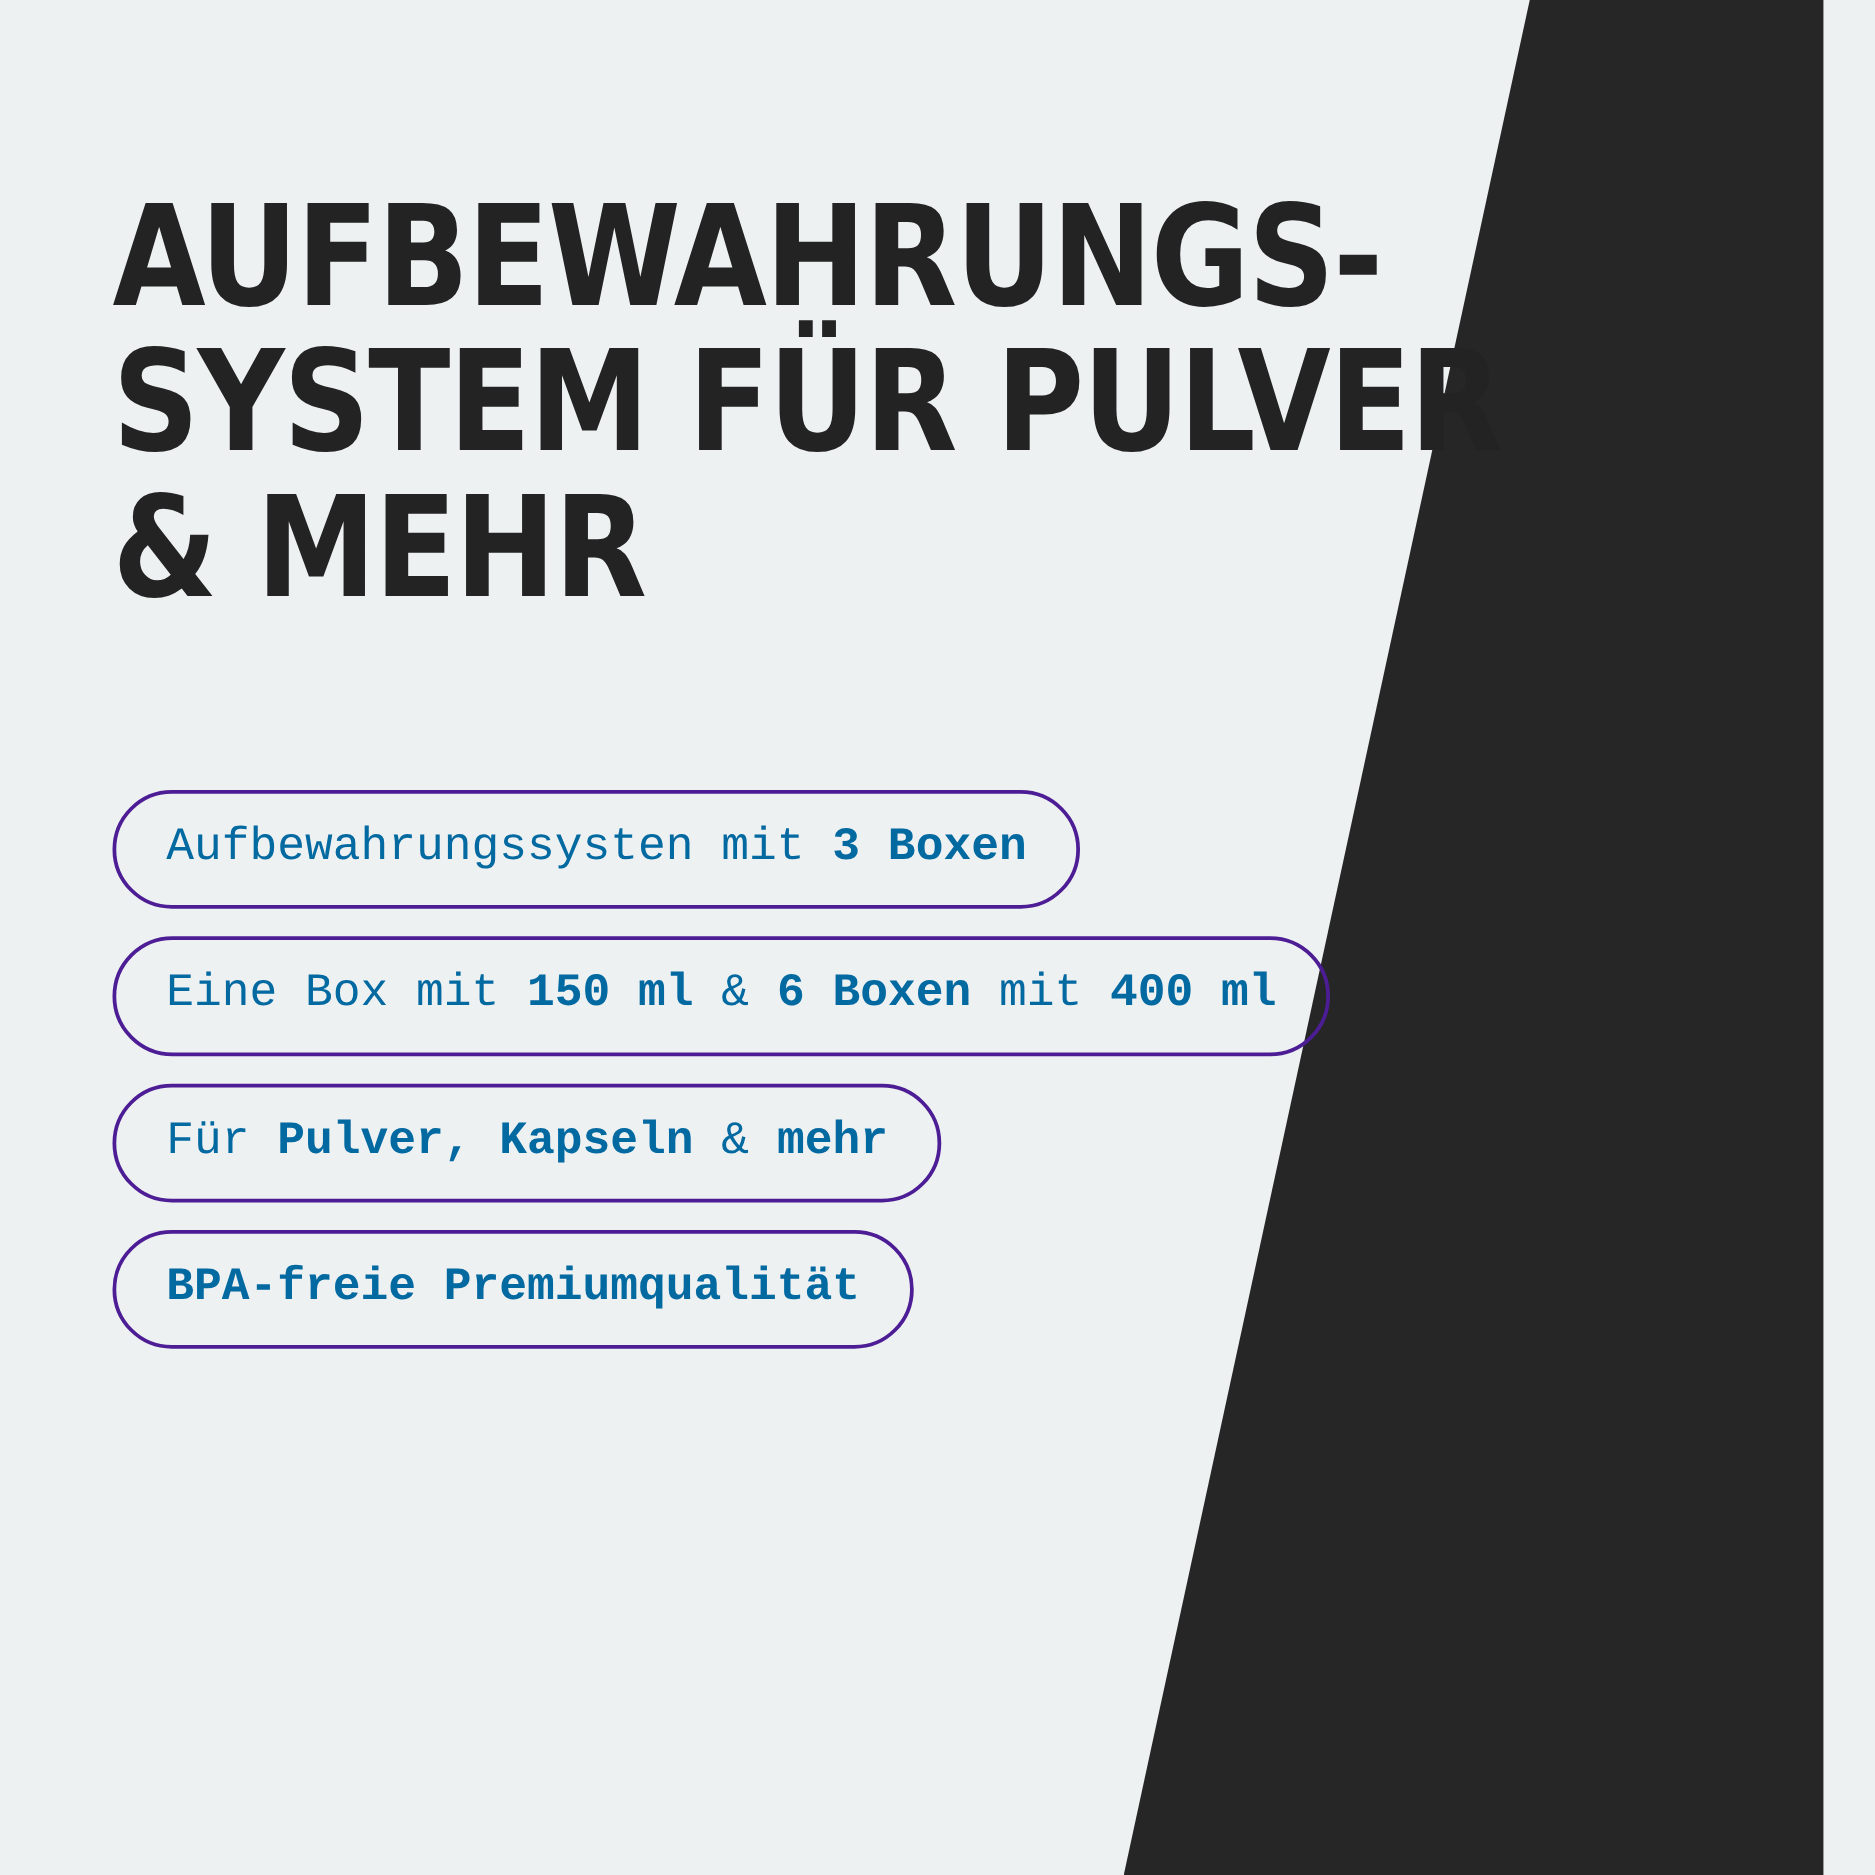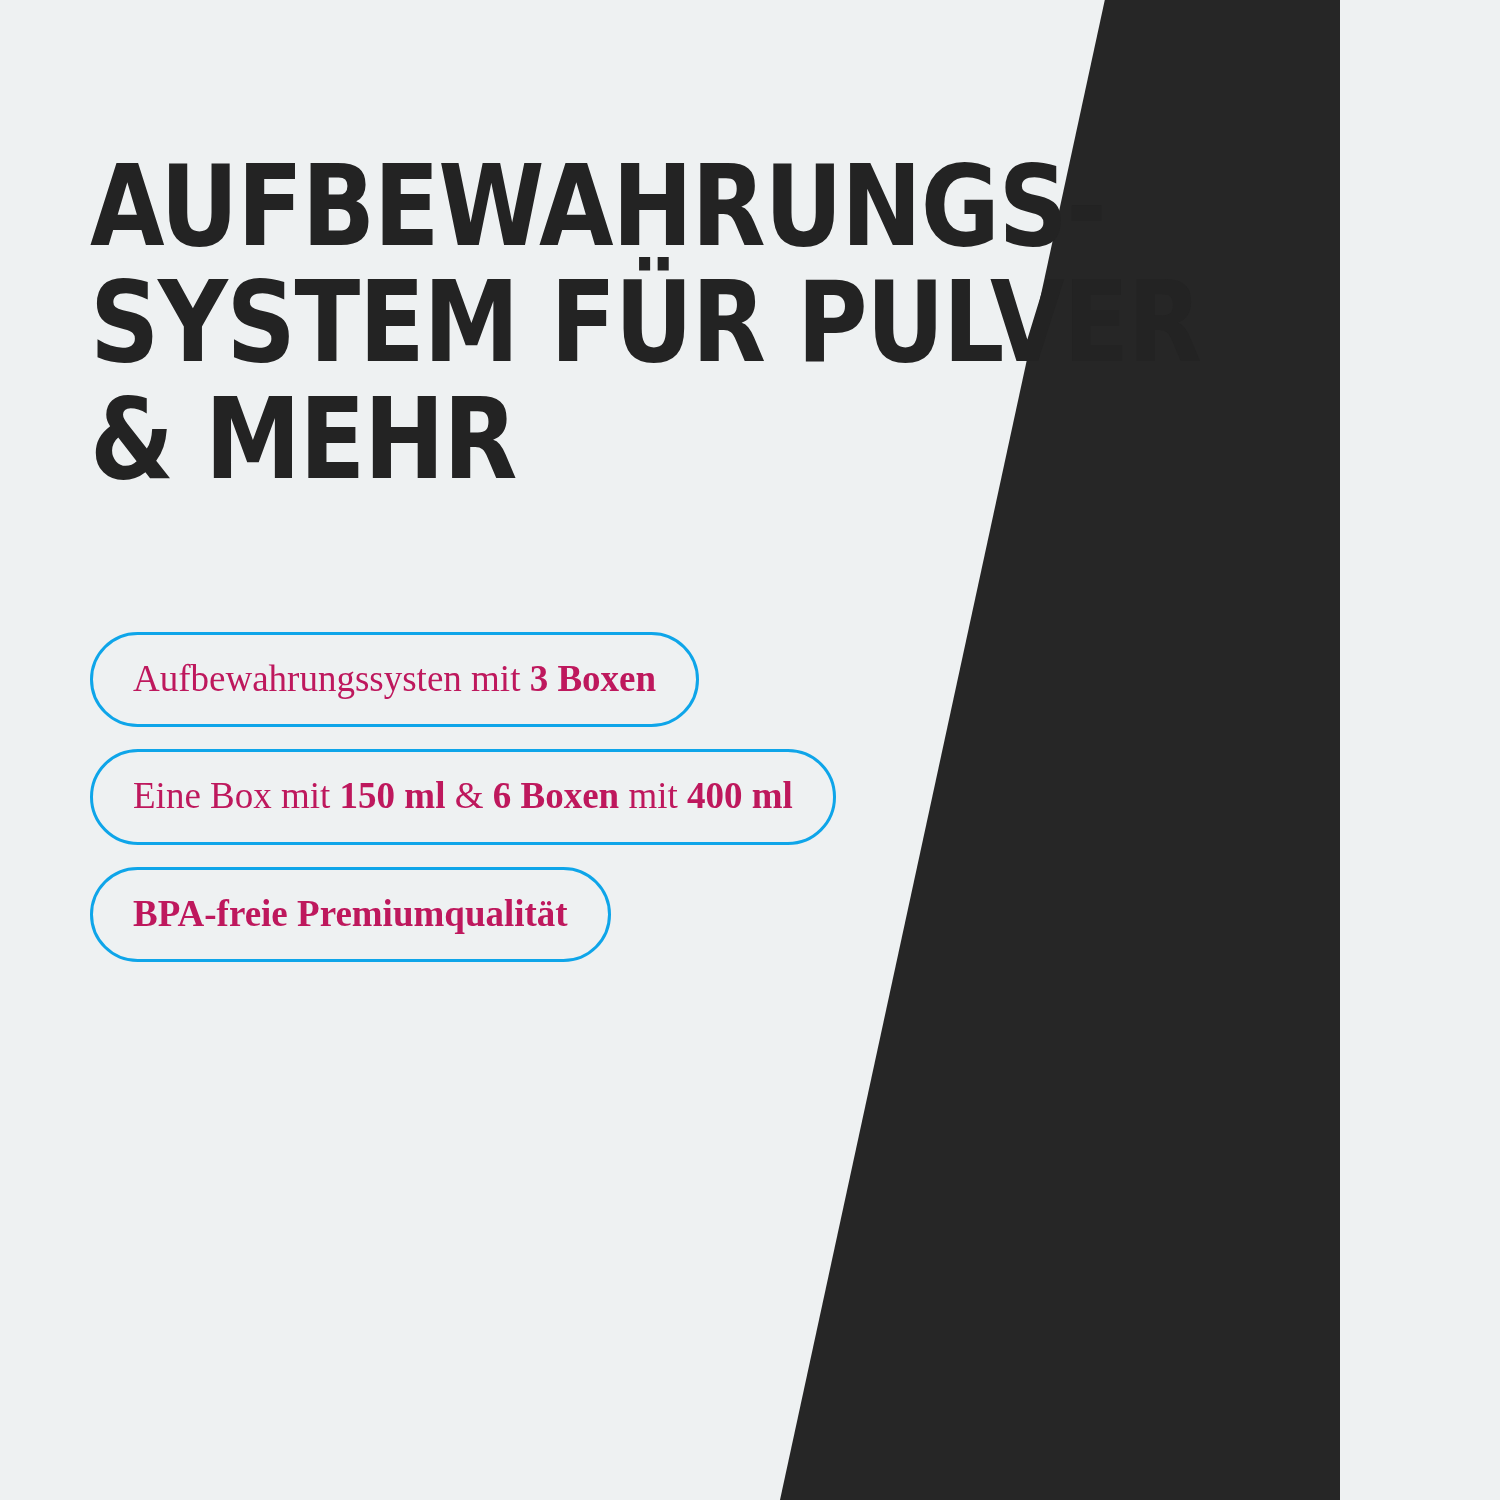--- a/index.html
+++ b/index.html
@@ -9,21 +9,21 @@
   body {
     width: 1500px;
     height: 1500px;
     font-family: "Liberation Sans", sans-serif;
     background: #eef1f2;
     overflow: hidden;
   }
 
   .poster {
     position: relative;
-    width: 1340px;
+    width: 1459px;
     height: 1500px;
     background: #eef1f2;
     overflow: hidden;
   }
 
   
   .wedge {
     position: absolute;
     top: 0;
     right: 0;
@@ -68,25 +68,25 @@
     left: 0;
     width: 1120px;
     display: flex;
     flex-direction: column;
     gap: 22px;
     align-items: flex-start;
   }
 
   .pill {
     box-sizing: border-box;
-    border: 3px solid #0ea5e9;
+    border: 3px solid #4c1d95;
     border-radius: 60px;
     padding: 20px 40px 22px 40px;
-    color: #be185d;
-    font-family: Liberation Serif, serif;
+    color: #0369a1;
+    font-family: Liberation Mono, monospace;
     font-size: 37px;
     line-height: 1.28;
     font-weight: 400;
     background: transparent;
     display: inline-block;
     max-width: 1075px;
   }
   .pill b {
     font-weight: 700;
   }
@@ -120,20 +120,23 @@
     <div class="features">
 
       <div class="pill">
         <span>Aufbewahrungssysten mit </span><b>3 Boxen</b>
       </div>
 
       <div class="pill">
         <span>Eine Box mit </span><b>150 ml</b><span> &amp; </span><b>6 Boxen</b><span> mit </span><b>400 ml</b>
       </div>
 
+      <div class="pill">
+        <span>Für </span><b>Pulver, Kapseln</b><span> &amp; </span><b>mehr</b>
+      </div>
 
 
       <div class="pill strong">
         <span>BPA-freie Premiumqualität</span>
       </div>
 
     </div>
   </div>
 </div>
 

